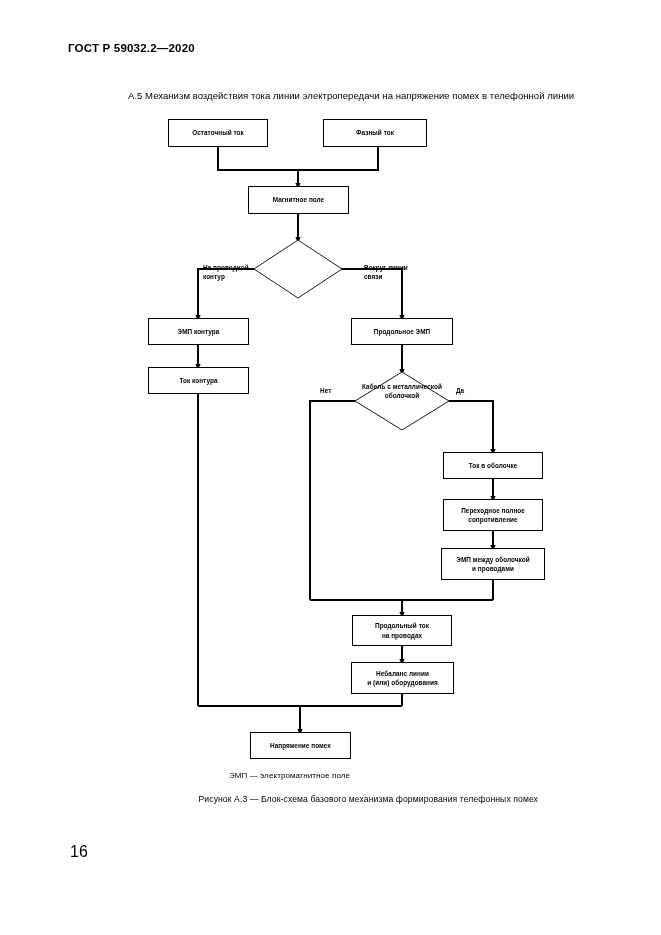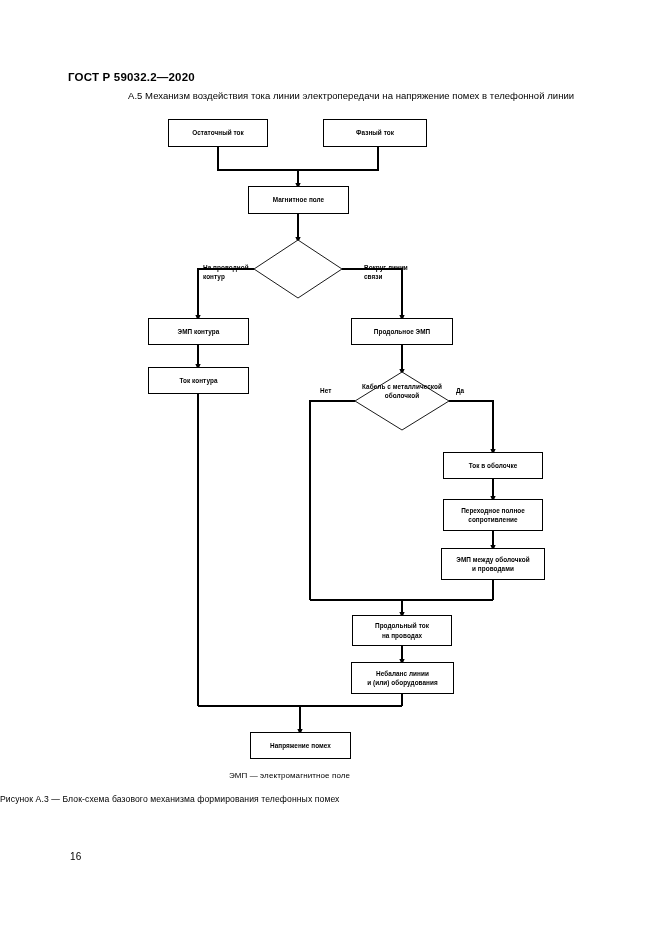--- a/index.html
+++ b/index.html
@@ -21,21 +21,21 @@
   .page {
     position: absolute;
     inset: 0;
     background: #ffffff;
   }
 
   
   .std-header {
     position: absolute;
     left: 68px;
-    top: 71px;
+    top: 42px;
     font-size: 11.5px;
     font-weight: bold;
     letter-spacing: 0.2px;
     white-space: nowrap;
   }
 
   .section-title {
     position: absolute;
     left: 128px;
     top: 90px;
@@ -106,31 +106,30 @@
     width: 579px;
     text-align: center;
     font-size: 8px;
     letter-spacing: 0.1px;
   }
   .fig-caption {
     position: absolute;
     left: 0;
     top: 794px;
     width: 538px;
-    text-align: left;
+    text-align: right;
     font-size: 8.6px;
     letter-spacing: 0.1px;
   }
   .page-number {
     position: absolute;
     left: 70px;
     top: 843px;
-    font-size: 10px;
+    font-size: 16px;
     letter-spacing: 0.2px;
-    margin-top: 8px;
   }
 </style>
 </head>
 <body>
 
 <div class="page">
 
   <div class="std-header">ГОСТ Р 59032.2—2020</div>
 
   <div class="section-title">А.5  Механизм воздействия тока линии электропередачи на напряжение помех в телефонной линии</div>

